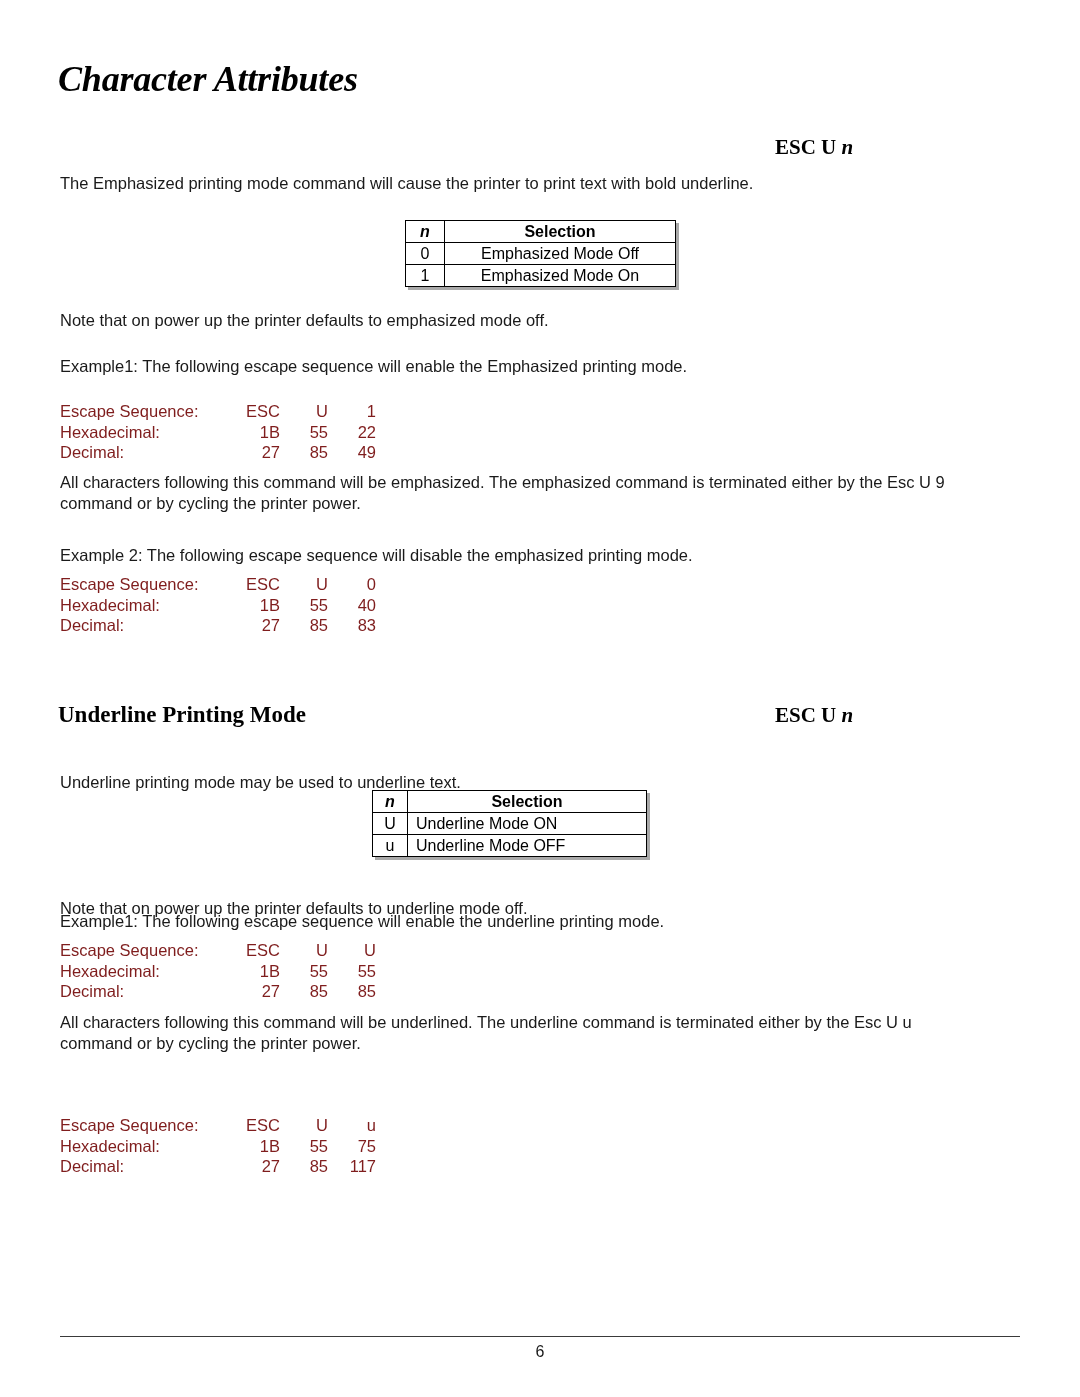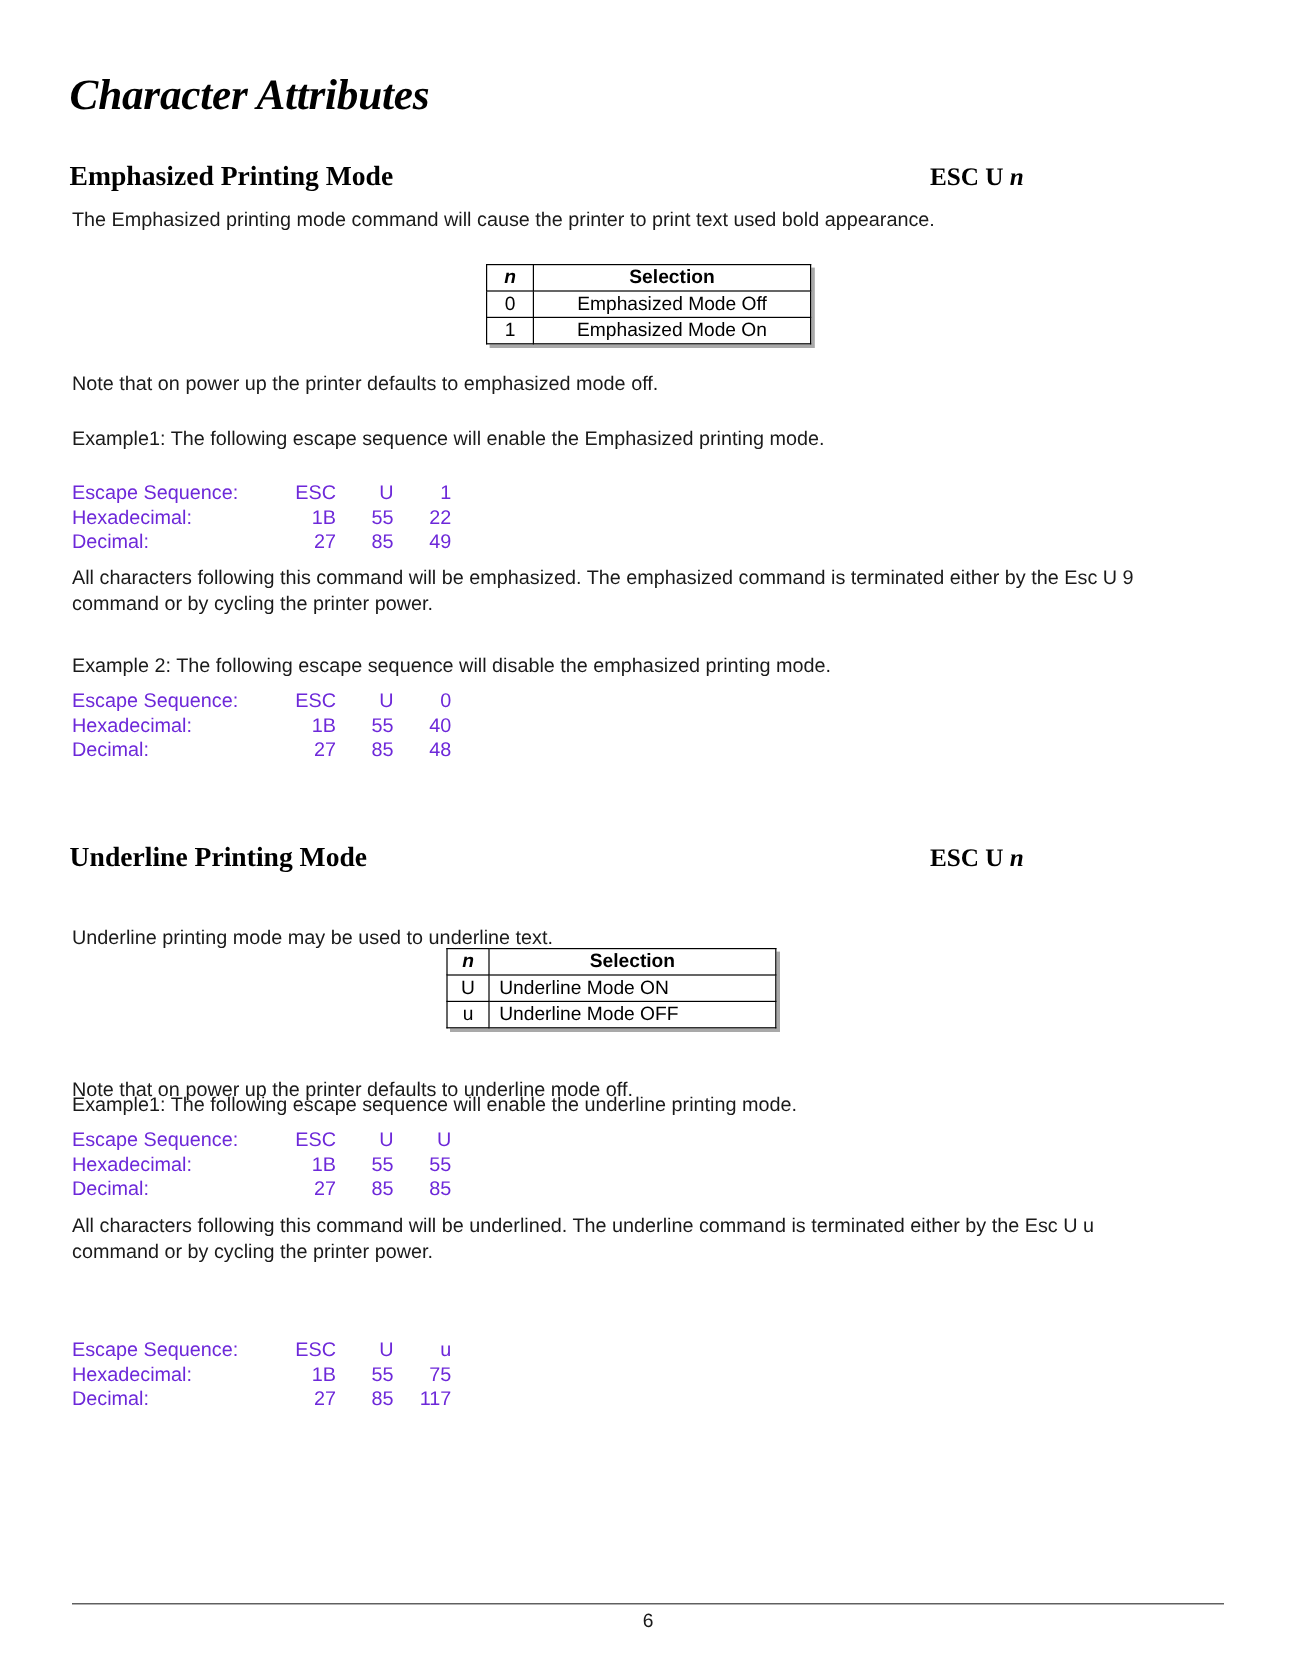--- a/index.html
+++ b/index.html
@@ -107,21 +107,21 @@
   #table-underline .col-sel { width: 226px; text-align: left; padding-left: 8px; }
   #table-underline thead th.col-sel { text-align: center; padding-left: 4px; }
 
   
   .seq-block {
     position: absolute;
     left: 60px;
     font-family: "Liberation Sans", sans-serif;
     font-size: 16.5px;
     line-height: 20.5px;
-    color: #6d28d9;
+    color: #7f1d1d;
   }
   .seq-row {
     display: flex;
     align-items: baseline;
     height: 20.5px;
   }
   .seq-label { width: 172px; white-space: nowrap; }
   .seq-val { width: 48px; text-align: right; white-space: nowrap; }
 
   
@@ -145,25 +145,24 @@
   }
 </style>
 </head>
 <body>
 
 <div class="page">
 
   <div class="doc-title">Character Attributes</div>
 
   <div class="section-head" style="top:134px;">
-    <span class="sec-title">Emphasized Printing Mode</span>
     <span class="sec-cmd"><span>ESC U </span><span class="var">n</span></span>
   </div>
 
-  <div class="para" style="top:173px;">The Emphasized printing mode command will cause the printer to print text used bold appearance.</div>
+  <div class="para" style="top:173px;">The Emphasized printing mode command will cause the printer to print text with bold underline.</div>
 
   <table class="cmd-table" id="table-emphasized">
     <thead>
       <tr>
         <th class="col-n">n</th>
         <th class="col-sel">Selection</th>
       </tr>
     </thead>
     <tbody>
       <tr>
@@ -216,21 +215,21 @@
     <div class="seq-row">
       <span class="seq-label">Hexadecimal:</span>
       <span class="seq-val">1B</span>
       <span class="seq-val">55</span>
       <span class="seq-val">40</span>
     </div>
     <div class="seq-row">
       <span class="seq-label">Decimal:</span>
       <span class="seq-val">27</span>
       <span class="seq-val">85</span>
-      <span class="seq-val">48</span>
+      <span class="seq-val">83</span>
     </div>
   </div>
 
   <div class="section-head" style="top:702px;">
     <span class="sec-title">Underline Printing Mode</span>
     <span class="sec-cmd"><span>ESC U </span><span class="var">n</span></span>
   </div>
 
   <div class="para" style="top:740px;margin-top:32px;">Underline printing mode may be used to underline text.</div>
 

